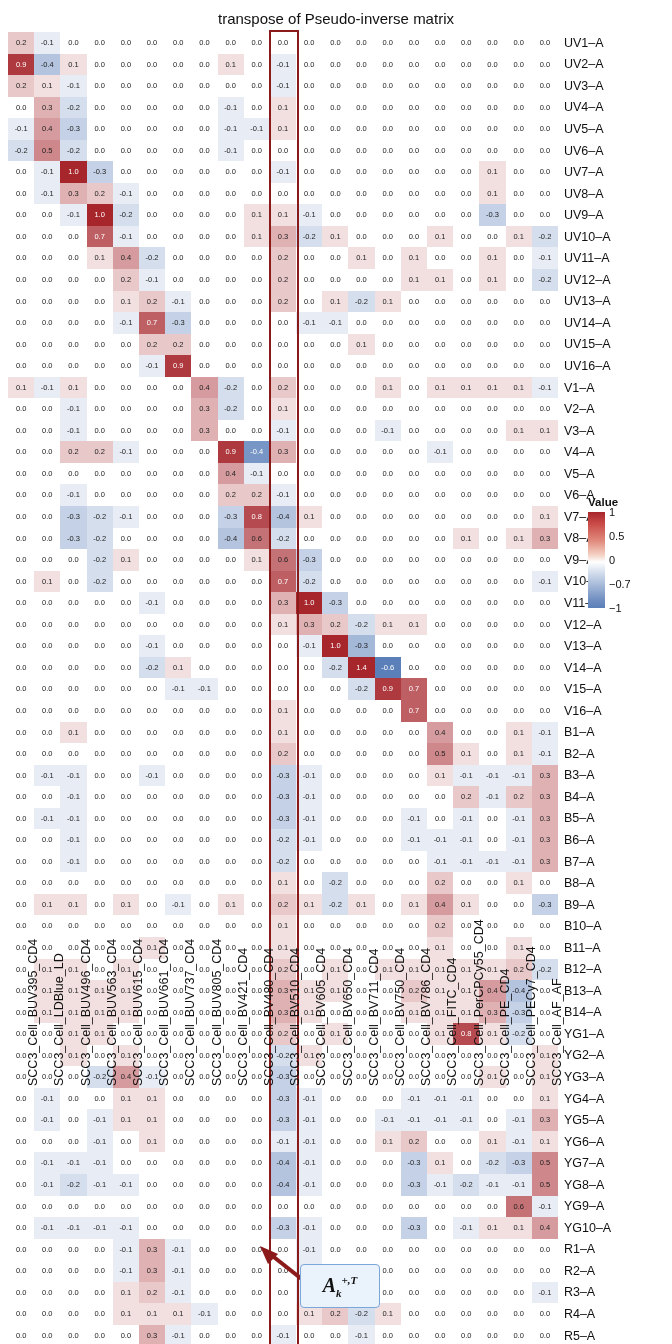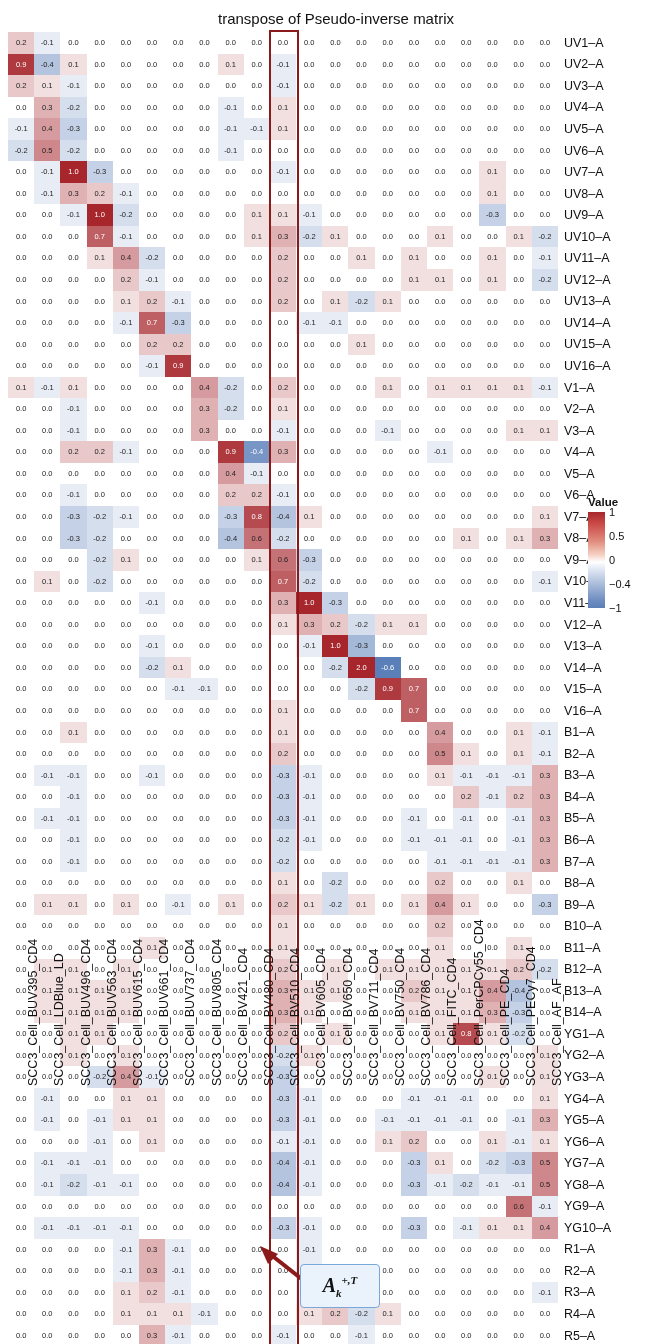--- a/index.html
+++ b/index.html
@@ -737,21 +737,21 @@
           <td class="cell" style="background: rgb(255, 255, 255); color: rgb(34, 34, 34);">0.0</td>
           <td class="cell" style="background: rgb(255, 255, 255); color: rgb(34, 34, 34);">0.0</td>
           <td class="cell" style="background: rgb(213, 222, 237); color: rgb(34, 34, 34);">-0.2</td>
           <td class="cell" style="background: rgb(242, 224, 225); color: rgb(34, 34, 34);">0.1</td>
           <td class="cell" style="background: rgb(255, 255, 255); color: rgb(34, 34, 34);">0.0</td>
           <td class="cell" style="background: rgb(255, 255, 255); color: rgb(34, 34, 34);">0.0</td>
           <td class="cell" style="background: rgb(255, 255, 255); color: rgb(34, 34, 34);">0.0</td>
           <td class="cell" style="background: rgb(255, 255, 255); color: rgb(34, 34, 34);">0.0</td>
           <td class="cell" style="background: rgb(255, 255, 255); color: rgb(34, 34, 34);">0.0</td>
           <td class="cell" style="background: rgb(213, 222, 237); color: rgb(34, 34, 34);">-0.2</td>
-          <td class="cell" style="background: rgb(166, 38, 44); color: rgb(255, 255, 255);">2.0</td>
+          <td class="cell" style="background: rgb(166, 38, 44); color: rgb(255, 255, 255);">1.4</td>
           <td class="cell" style="background: rgb(91, 127, 185); color: rgb(255, 255, 255);">-0.6</td>
           <td class="cell" style="background: rgb(255, 255, 255); color: rgb(34, 34, 34);">0.0</td>
           <td class="cell" style="background: rgb(255, 255, 255); color: rgb(34, 34, 34);">0.0</td>
           <td class="cell" style="background: rgb(255, 255, 255); color: rgb(34, 34, 34);">0.0</td>
           <td class="cell" style="background: rgb(255, 255, 255); color: rgb(34, 34, 34);">0.0</td>
           <td class="cell" style="background: rgb(255, 255, 255); color: rgb(34, 34, 34);">0.0</td>
           <td class="cell" style="background: rgb(255, 255, 255); color: rgb(34, 34, 34);">0.0</td>
           <td class="rowlab">V14–A</td>
         </tr>
         <tr>
@@ -1529,21 +1529,21 @@
   </div>
 
 <div id="legend">
   <div class="ltitle">Value</div>
   <div class="lwrap">
     <div class="bar"></div>
     <div class="ticks" id="legend-ticks">
         <div style="top: 0px;">1</div>
         <div style="top: 24px;">0.5</div>
         <div style="top: 48px;">0</div>
-        <div style="top: 72px;">−0.4</div>
+        <div style="top: 72px;">−0.7</div>
         <div style="top: 96px;">−1</div>
       </div>
   </div>
 </div>
 
 <svg id="arrow" viewBox="0 0 60 44">
   <line x1="52" y1="38" x2="14" y2="8" stroke="#8b1a1a" stroke-width="4"></line>
   <polygon points="4,0 22,8 12,18" fill="#8b1a1a"></polygon>
 </svg>
 

